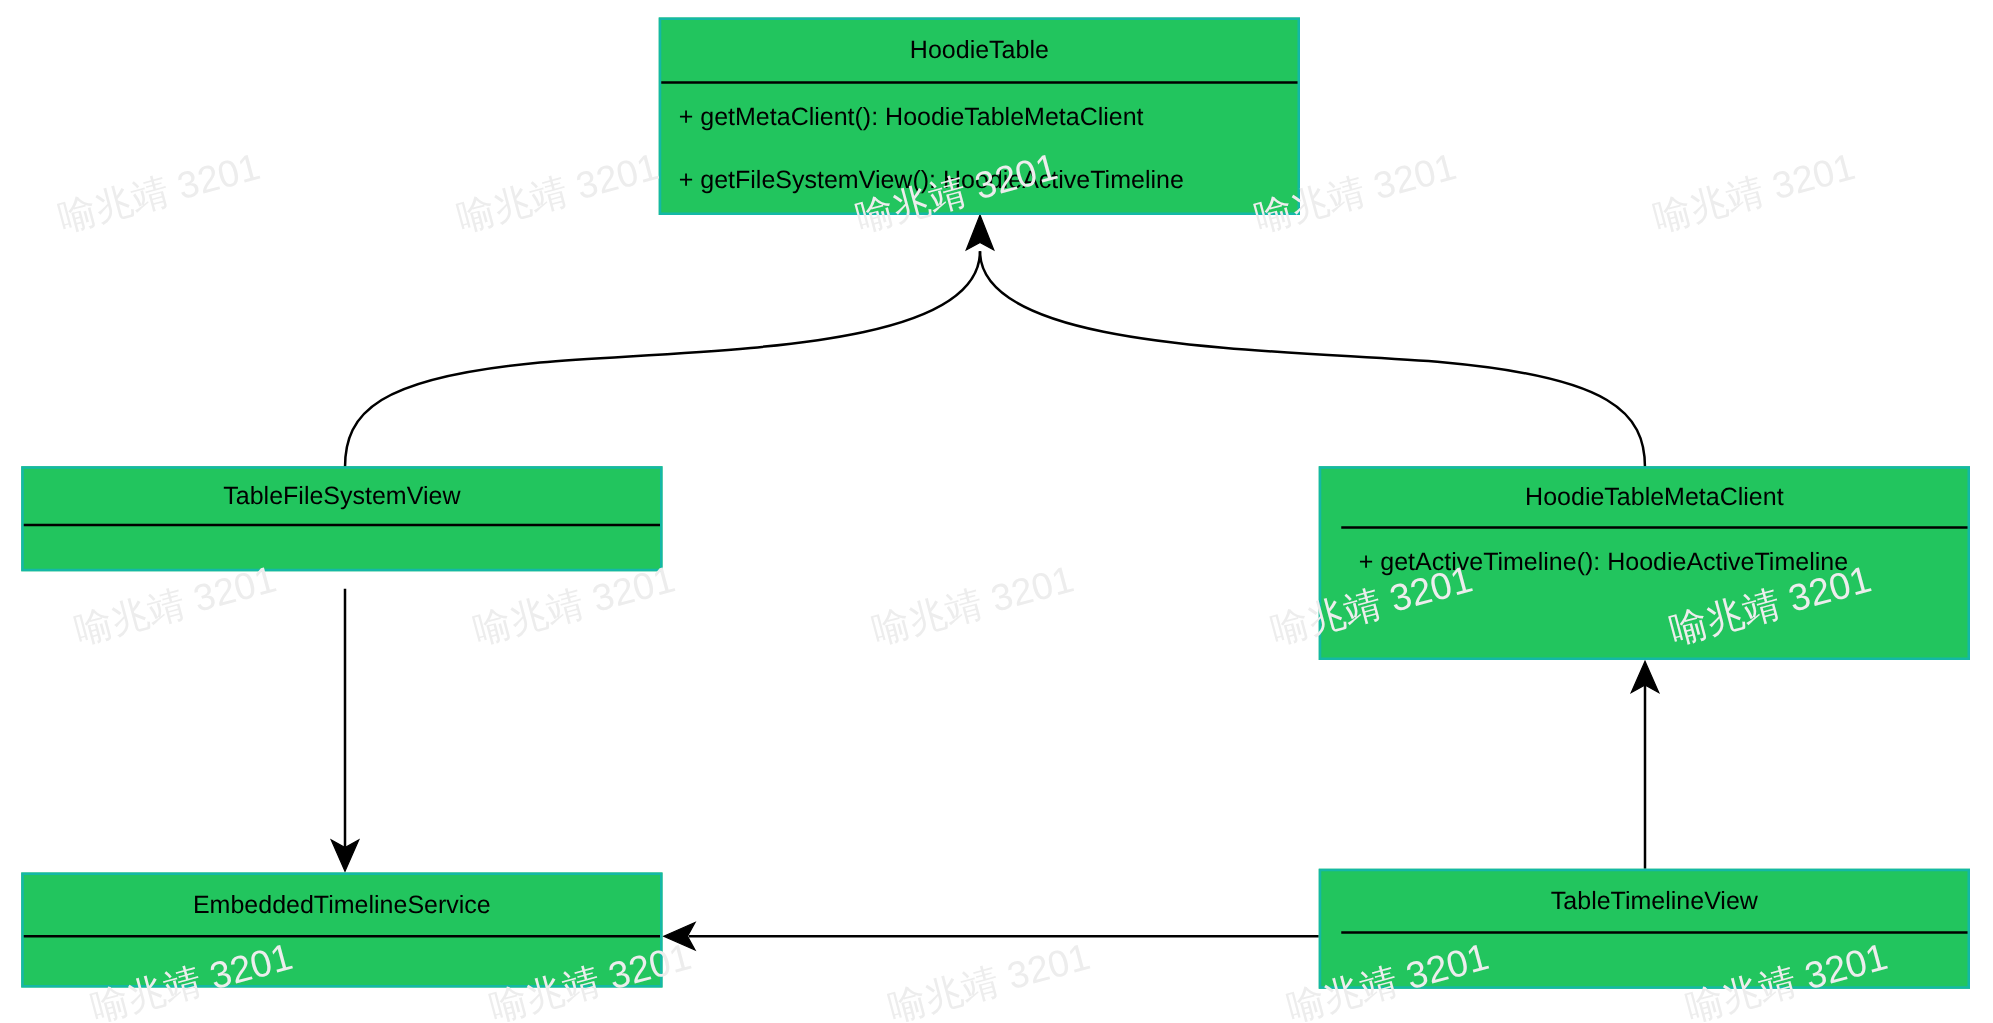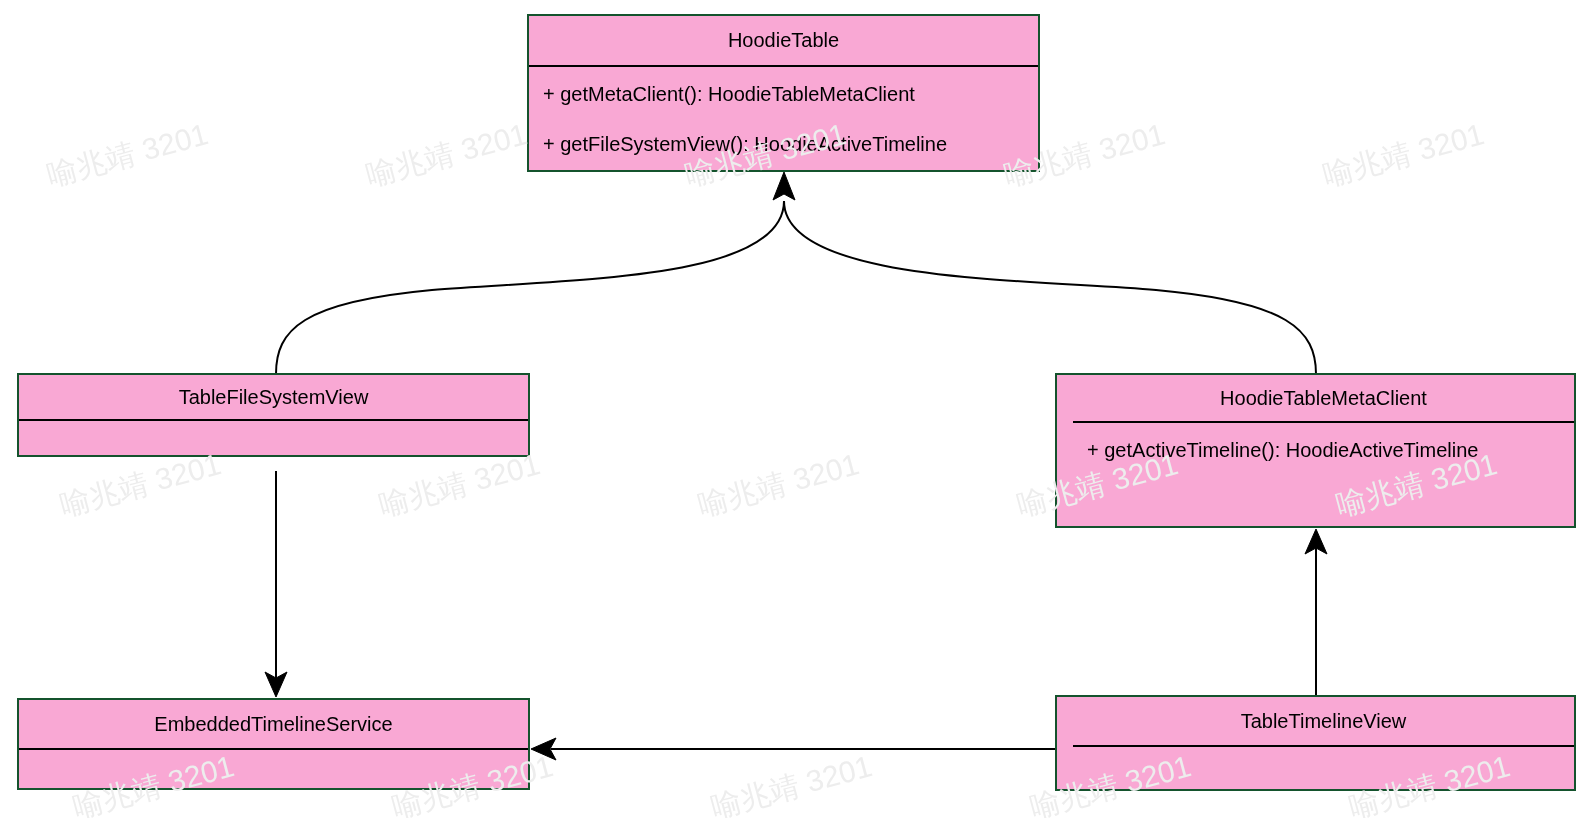--- a/index.html
+++ b/index.html
@@ -18,22 +18,22 @@
   #edges {
     position: absolute;
     left: 0; top: 0;
     width: 1594px;
     height: 818px;
     z-index: 1;
   }
   .class-box {
     position: absolute;
     box-sizing: border-box;
-    border: 2px solid #14532d;
-    background: #f9a8d4;
+    border: 2px solid #14b8a6;
+    background: #22c55e;
     z-index: 2;
     text-align: right;
   }
   .class-title {
     box-sizing: border-box;
     border-bottom: 2px solid #000000;
     display: flex;
     align-items: center;
     justify-content: center;
     font-size: 20px;

